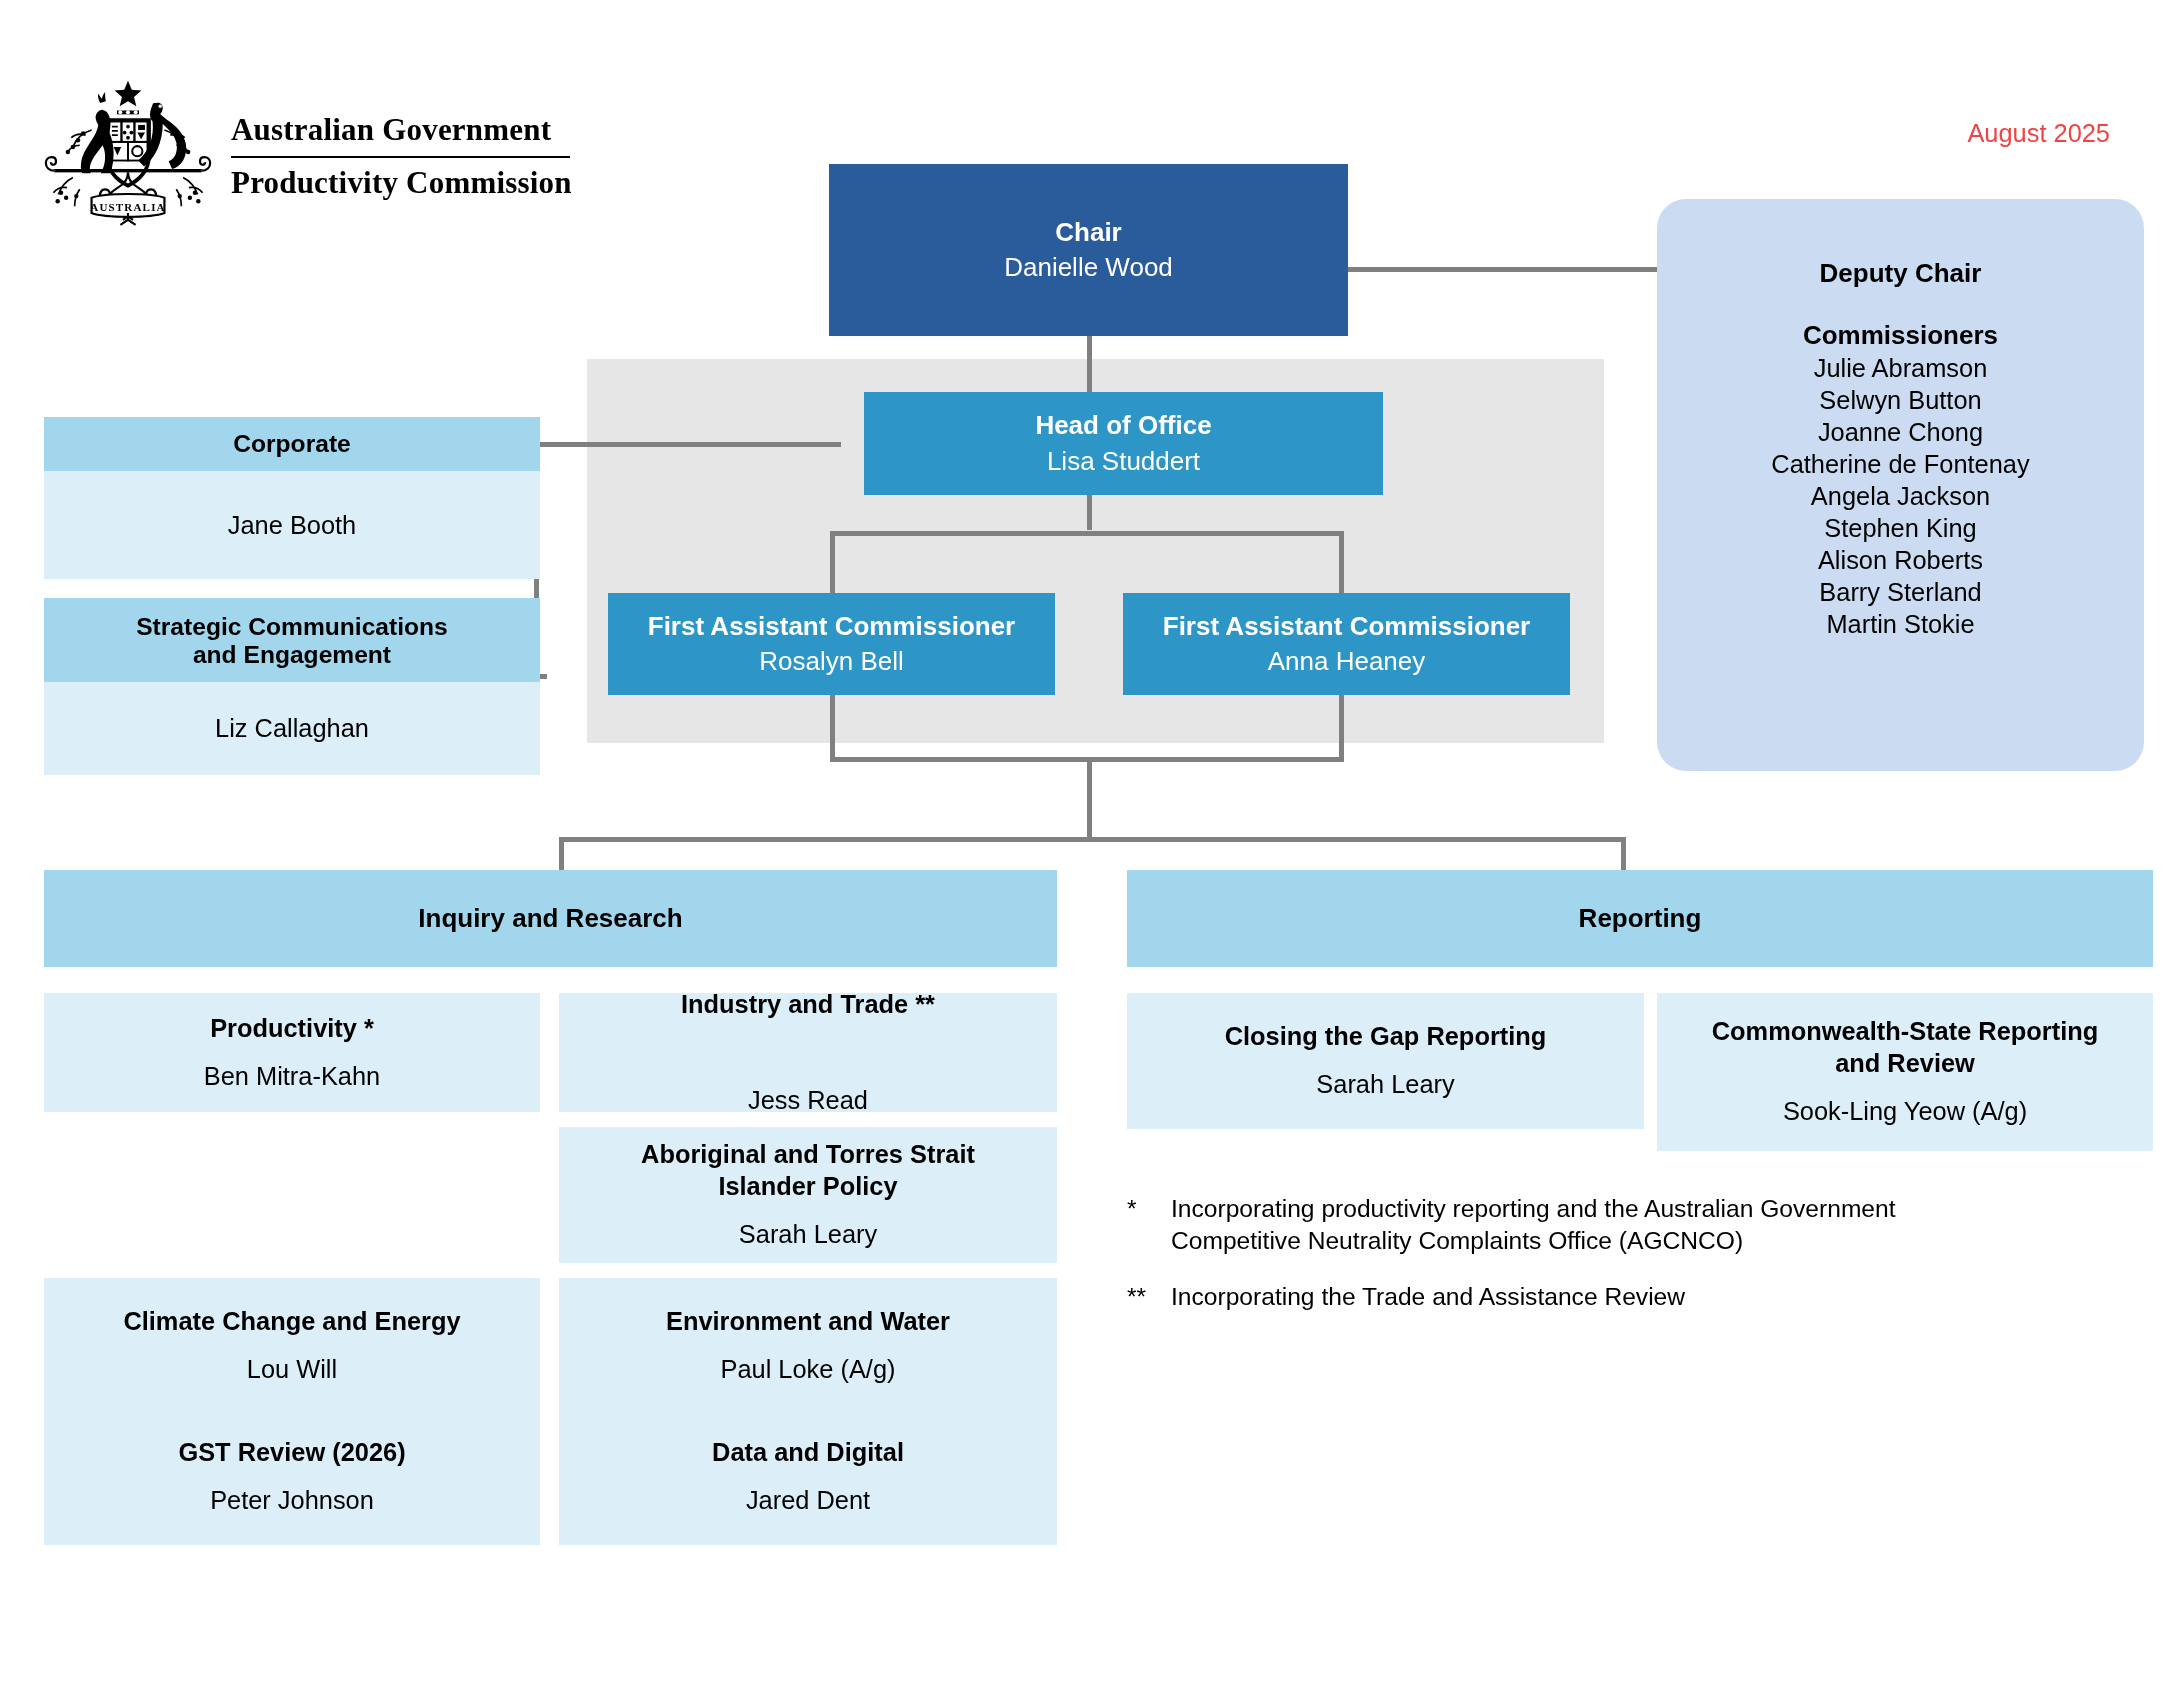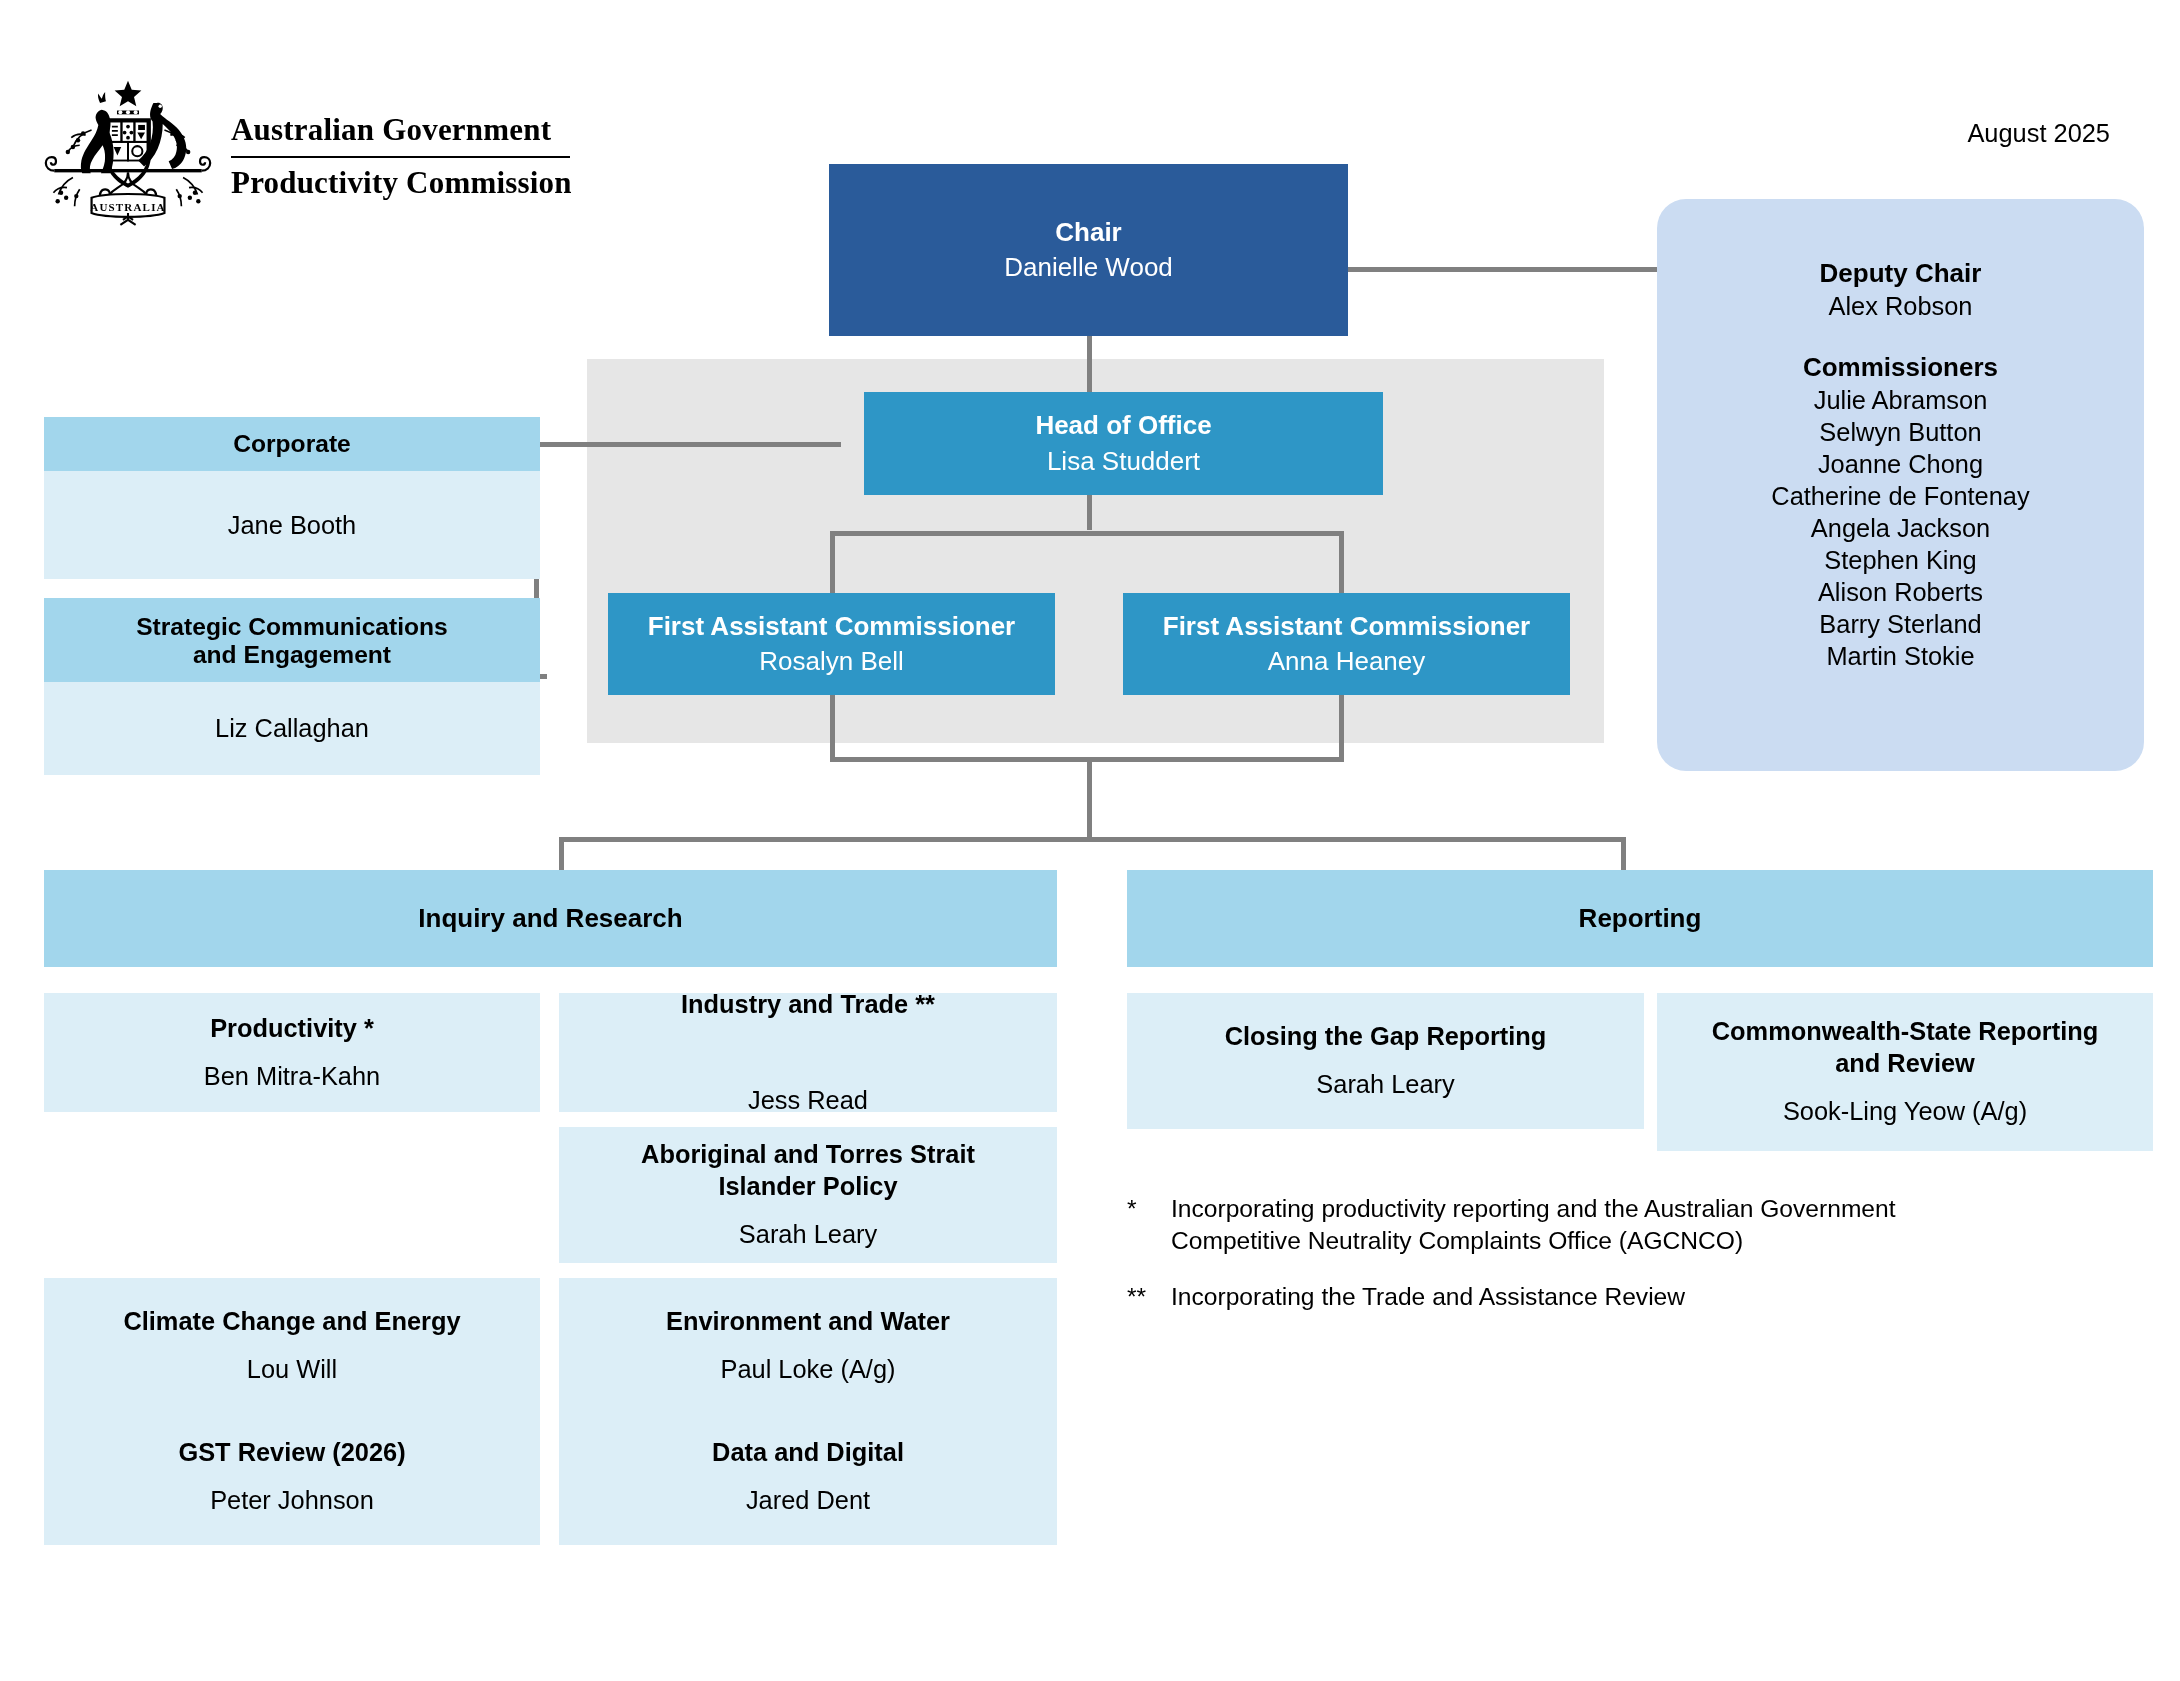--- a/index.html
+++ b/index.html
@@ -45,21 +45,21 @@
   #wordmark .wm-rule {
     border-top: 2.5px solid #000;
     margin: 7.6px 0 7.6px 0;
     width: 339px;
   }
   #date-label {
     position: absolute;
     right: 71px;
     top: 119px;
     font-size: 25.4px;
-    color: #000000;
+    color: #ef4444;
     white-space: nowrap;
   }
 
   
   .box {
     position: absolute;
     box-sizing: border-box;
     display: flex;
     flex-direction: column;
     align-items: center;
@@ -336,21 +336,20 @@
   <div class="box hdr-strip" style="left:44px; top:598px; width:496px; height:85px;">
     <div>Strategic Communications</div>
     <div>and Engagement</div>
   </div>
   <div class="box pale" style="left:44px; top:682px; width:496px; height:93px;">
     <div class="nm">Liz Callaghan</div>
   </div>
 
   <div id="comm-panel">
     <div class="grp-head">Deputy Chair</div>
-    <div class="grp-name">Alex Robson</div>
     <div class="spacer"></div>
     <div class="grp-head">Commissioners</div>
     <div class="grp-name">Julie Abramson</div>
     <div class="grp-name">Selwyn Button</div>
     <div class="grp-name">Joanne Chong</div>
     <div class="grp-name">Catherine de Fontenay</div>
     <div class="grp-name">Angela Jackson</div>
     <div class="grp-name">Stephen King</div>
     <div class="grp-name">Alison Roberts</div>
     <div class="grp-name">Barry Sterland</div>

